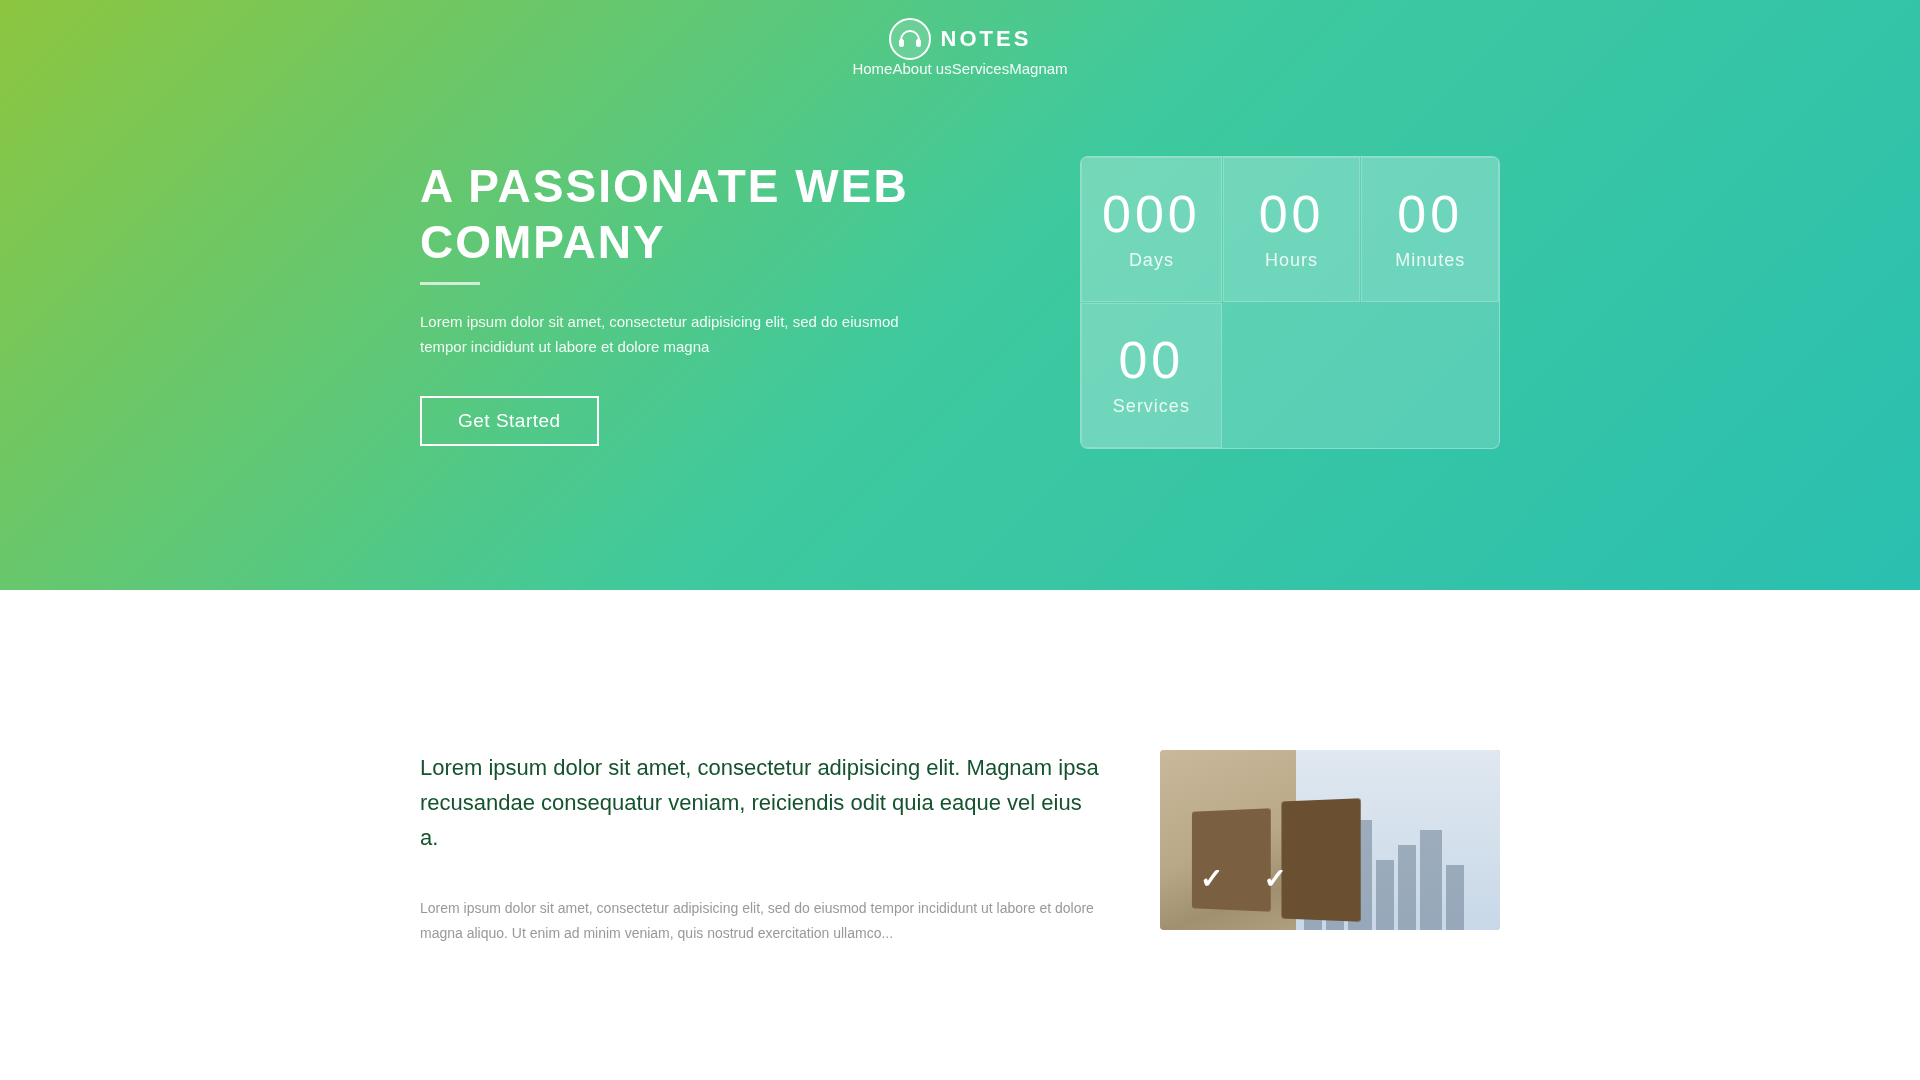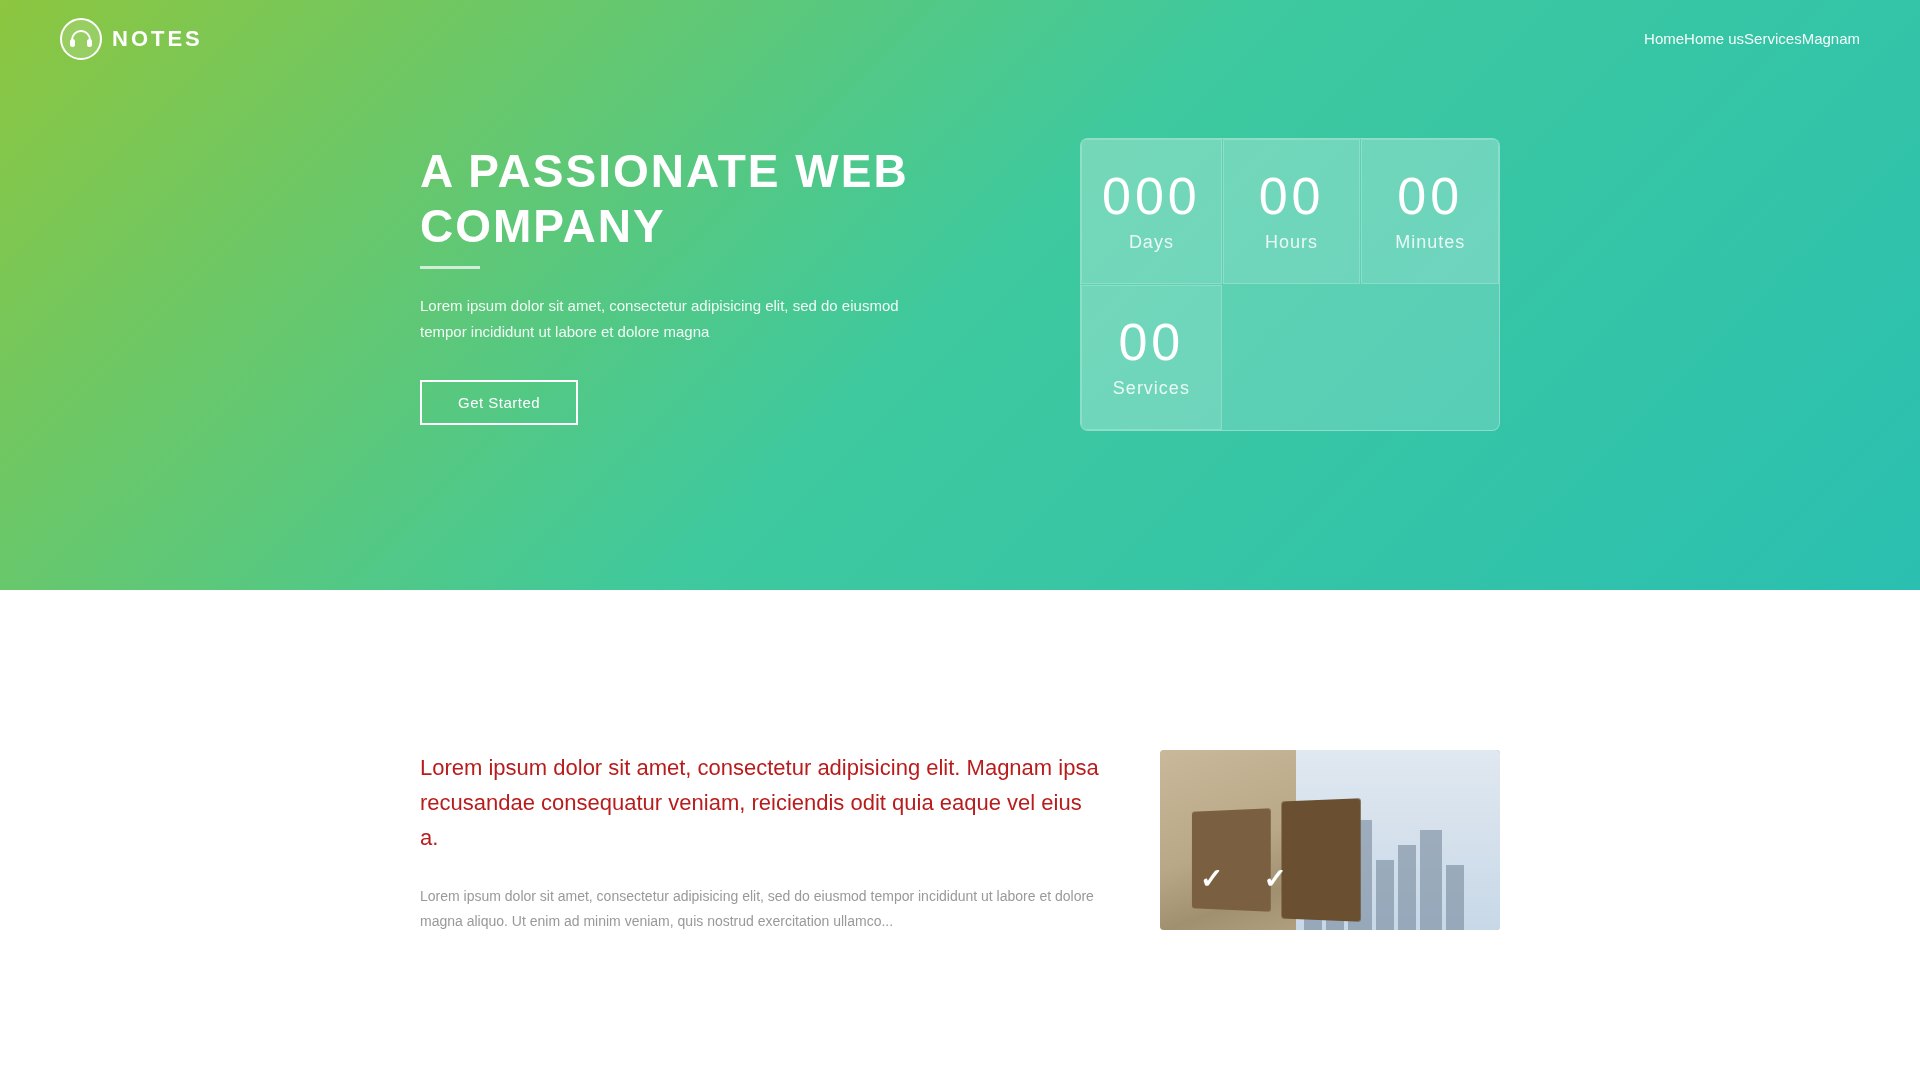--- a/index.html
+++ b/index.html
@@ -23,20 +23,21 @@
       position: relative;
     }
 
     
     .navbar {
       display: flex;
       align-items: center;
       justify-content: space-between;
       padding: 18px 60px;
       width: 100%;
+      flex-direction: column;
     }
 
     .logo-area {
       display: flex;
       align-items: center;
       gap: 10px;
     }
 
     .logo-icon {
       width: 42px;
@@ -104,21 +105,21 @@
       opacity: 0.92;
       margin-bottom: 36px;
     }
 
     .get-started-btn {
       display: inline-block;
       border: 2px solid #fff;
       color: #fff;
       background: transparent;
       padding: 12px 36px;
-      font-size: 15px;
+      font-size: 19px;
       font-weight: 500;
       cursor: pointer;
       text-transform: none;
       letter-spacing: 0.5px;
       transition: background 0.2s, color 0.2s;
     }
 
     
     .countdown-widget {
       background: rgba(255,255,255,0.18);
@@ -171,24 +172,24 @@
       max-width: 1200px;
       margin: 0 auto;
       gap: 60px;
     }
 
     .content-text {
       flex: 1;
     }
 
     .content-main-para {
-      color: #b91c1c;
+      color: #14532d;
       font-size: 22px;
       line-height: 1.6;
-      margin-bottom: 28px;
+      margin-bottom: 40px;
       font-weight: 400;
     }
 
     .content-sub-para {
       color: #999;
       font-size: 14px;
       line-height: 1.8;
     }
 
     .content-image {
@@ -291,21 +292,21 @@
         <rect x="10" y="21" width="5" height="8" rx="2.5" fill="white"></rect>
         <rect x="27" y="21" width="5" height="8" rx="2.5" fill="white"></rect>
       </svg>
       <span class="logo-text">NOTES</span>
     </div>
     <ul class="nav-links">
       <li>
         <a href="#">Home</a>
       </li>
       <li>
-        <a href="#">Home us</a>
+        <a href="#">About us</a>
       </li>
       <li>
         <a href="#">Services</a>
       </li>
       <li>
         <a href="#">Magnam</a>
       </li>
     </ul>
   </nav>
 

